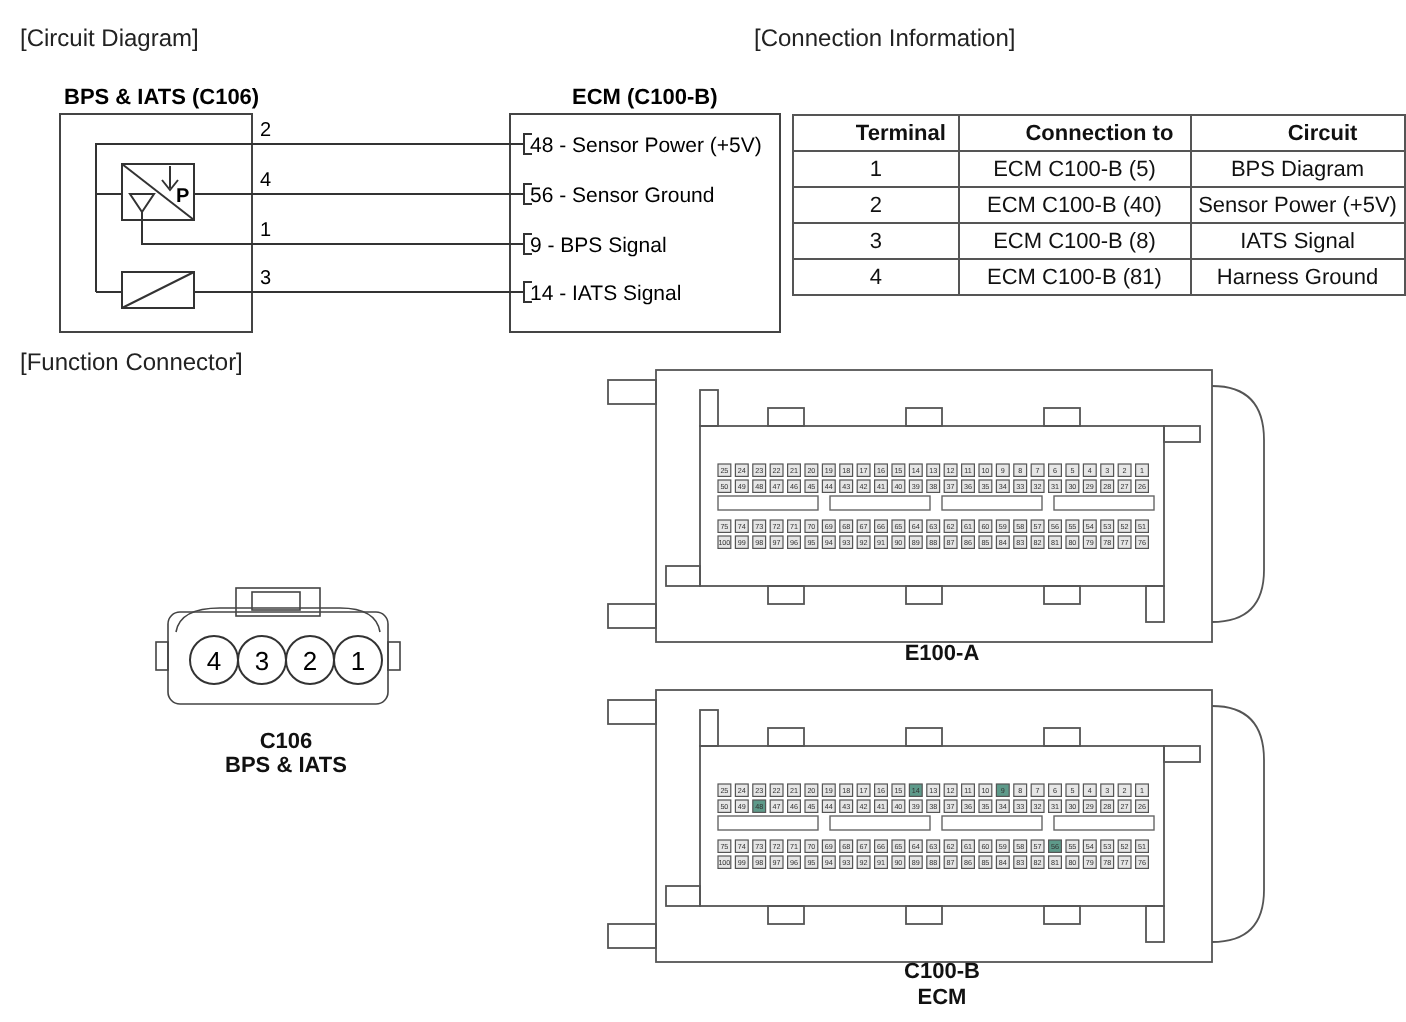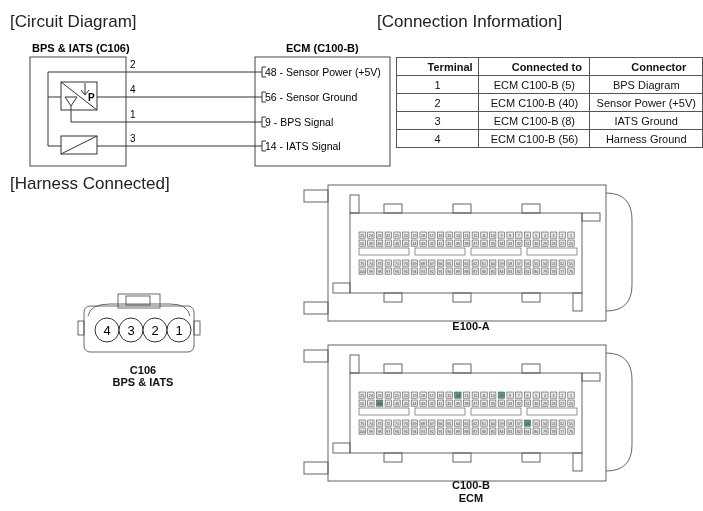--- a/index.html
+++ b/index.html
@@ -1,35 +1,35 @@
 <!DOCTYPE html>
 <html><head>
 <meta charset="utf-8">
 <style>
   html, body { margin:0; padding:0; background:#fff; }
   body { width:703px; height:511px; position:relative; overflow:hidden;
          font-family:"Liberation Sans", sans-serif; color:#111; }
   .abs { position:absolute; }
-  .section-title { font-size:17px; color:#222; }
+  .section-title { font-size:12px; color:#222; }
   svg text { font-family:"Liberation Sans", sans-serif; }
   table.conn { position:absolute; left:396px; top:57px; border-collapse:collapse;
                font-size:11px; }
   table.conn th, table.conn td { border:1px solid #555; text-align:center; height:17px; padding:0 3px; }
   table.conn th { font-weight:bold;padding-left:28px; }
   .pin { fill:#e6e6e6; stroke:#555; stroke-width:0.6; }
   .pin.hl { fill:#5e9a8a; }
   .pin-num { font-size:3.6px; fill:#333; text-anchor:middle; }
   .cap { font-size:11px; font-weight:bold; text-anchor:middle; fill:#111; }
 </style>
 </head>
 <body>
 
 <div class="abs section-title" style="left:10px;top:12px;">[Circuit Diagram]</div>
 <div class="abs section-title" style="left:377px;top:12px;">[Connection Information]</div>
-<div class="abs section-title" style="left:10px;top:174px;">[Harness Connected]</div>
+<div class="abs section-title" style="left:10px;top:174px;">[Function Connector]</div>
 
 <svg class="abs" style="left:0;top:0;" width="395" height="170">
   <text x="32" y="52" font-size="11" font-weight="bold">BPS &amp; IATS (C106)</text>
   <text x="286" y="52" font-size="11" font-weight="bold">ECM (C100-B)</text>
 
   <rect x="30" y="57" width="96" height="109" fill="none" stroke="#444" stroke-width="1"></rect>
 
   <rect x="255" y="57" width="135" height="109" fill="none" stroke="#444" stroke-width="1"></rect>
 
   <g>
@@ -73,43 +73,43 @@
   <text x="265" y="76" font-size="10.5">48 - Sensor Power (+5V)</text>
   <text x="265" y="101" font-size="10.5">56 - Sensor Ground</text>
   <text x="265" y="126" font-size="10.5">9 - BPS Signal</text>
   <text x="265" y="150" font-size="10.5">14 - IATS Signal</text>
 </svg>
 
 <table class="conn">
   <thead>
     <tr>
       <th style="width:55px">Terminal</th>
-      <th style="width:100px">Connected to</th>
-      <th style="width:104px">Connector</th>
+      <th style="width:100px">Connection to</th>
+      <th style="width:104px">Circuit</th>
     </tr>
   </thead>
   <tbody>
     <tr>
       <td>1</td>
       <td>ECM C100-B (5)</td>
       <td>BPS Diagram</td>
     </tr>
     <tr>
       <td>2</td>
       <td>ECM C100-B (40)</td>
       <td>Sensor Power (+5V)</td>
     </tr>
     <tr>
       <td>3</td>
       <td>ECM C100-B (8)</td>
-      <td>IATS Ground</td>
+      <td>IATS Signal</td>
     </tr>
     <tr>
       <td>4</td>
-      <td>ECM C100-B (56)</td>
+      <td>ECM C100-B (81)</td>
       <td>Harness Ground</td>
     </tr>
   </tbody>
 </table>
 
 <svg class="abs" style="left:70px;top:290px;" width="140" height="100">
   <g stroke="#444" fill="none" stroke-width="0.8">
     <rect x="48" y="4" width="42" height="14"></rect>
     <rect x="56" y="6" width="24" height="9"></rect>
     <path d="M18 26 Q20 14 40 14 L100 14 Q118 14 120 26"></path>

